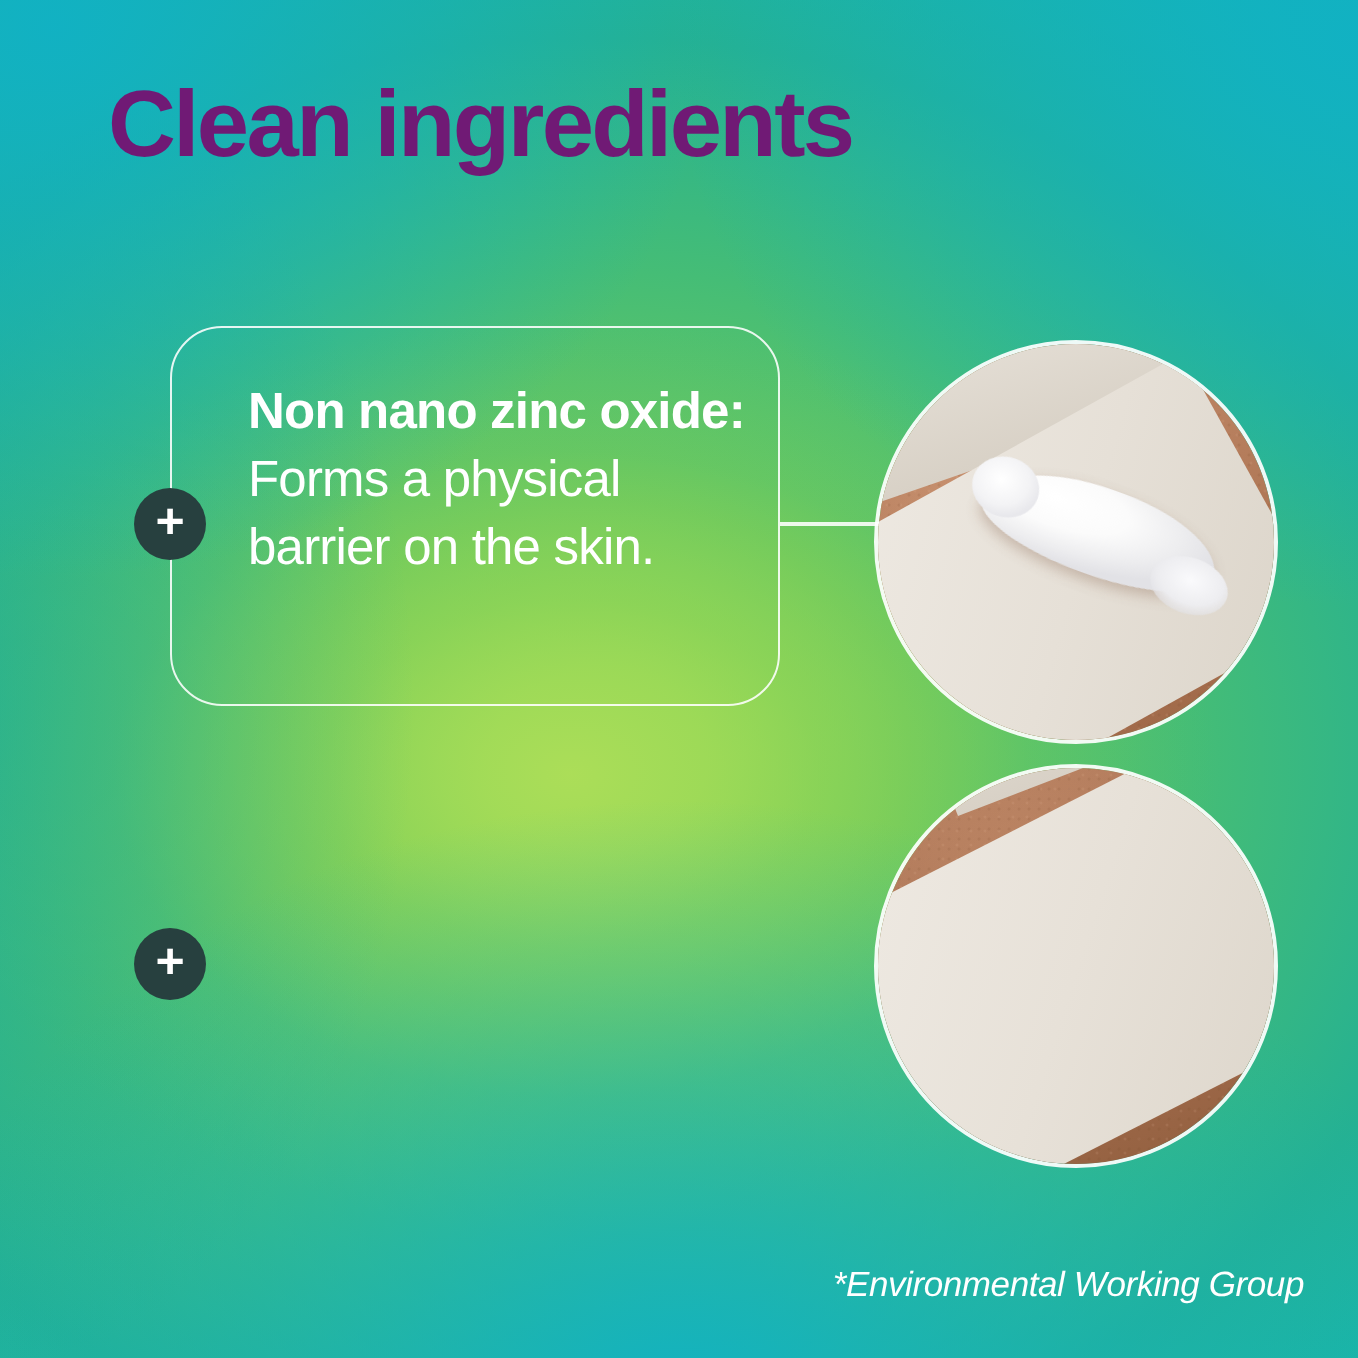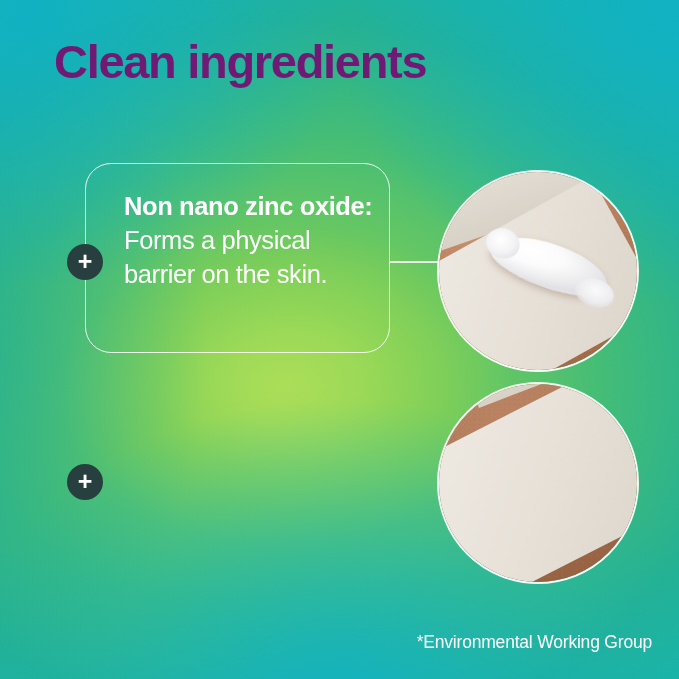--- a/index.html
+++ b/index.html
@@ -229,20 +229,21 @@
     letter-spacing: -0.5px;
   }
 
   
   .footnote {
     position: absolute;
     right: 27px;
     top: 632px;
     color: #ffffff;
     font-size: 17.5px;
+    font-style: italic;
     font-weight: 400;
     letter-spacing: -0.2px;
   }
 </style>
 </head>
 <body>
 
 <div id="canvas">
 
   <div class="bg-base"></div>

